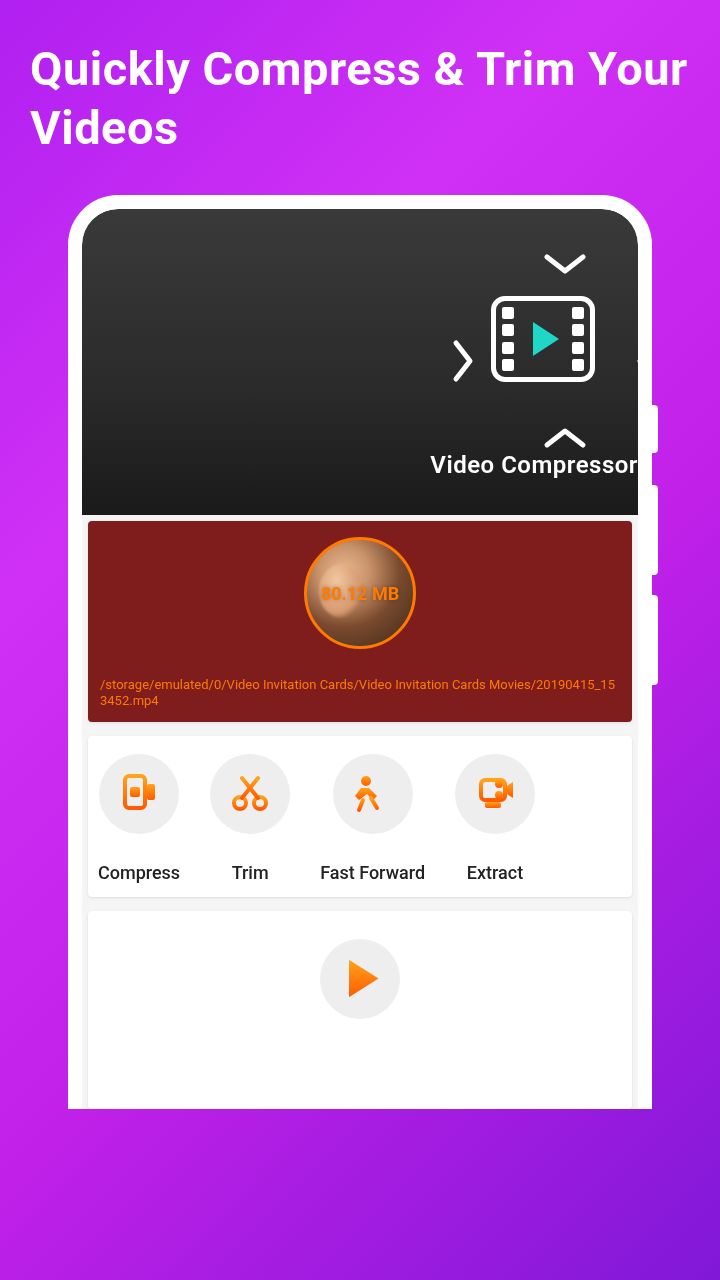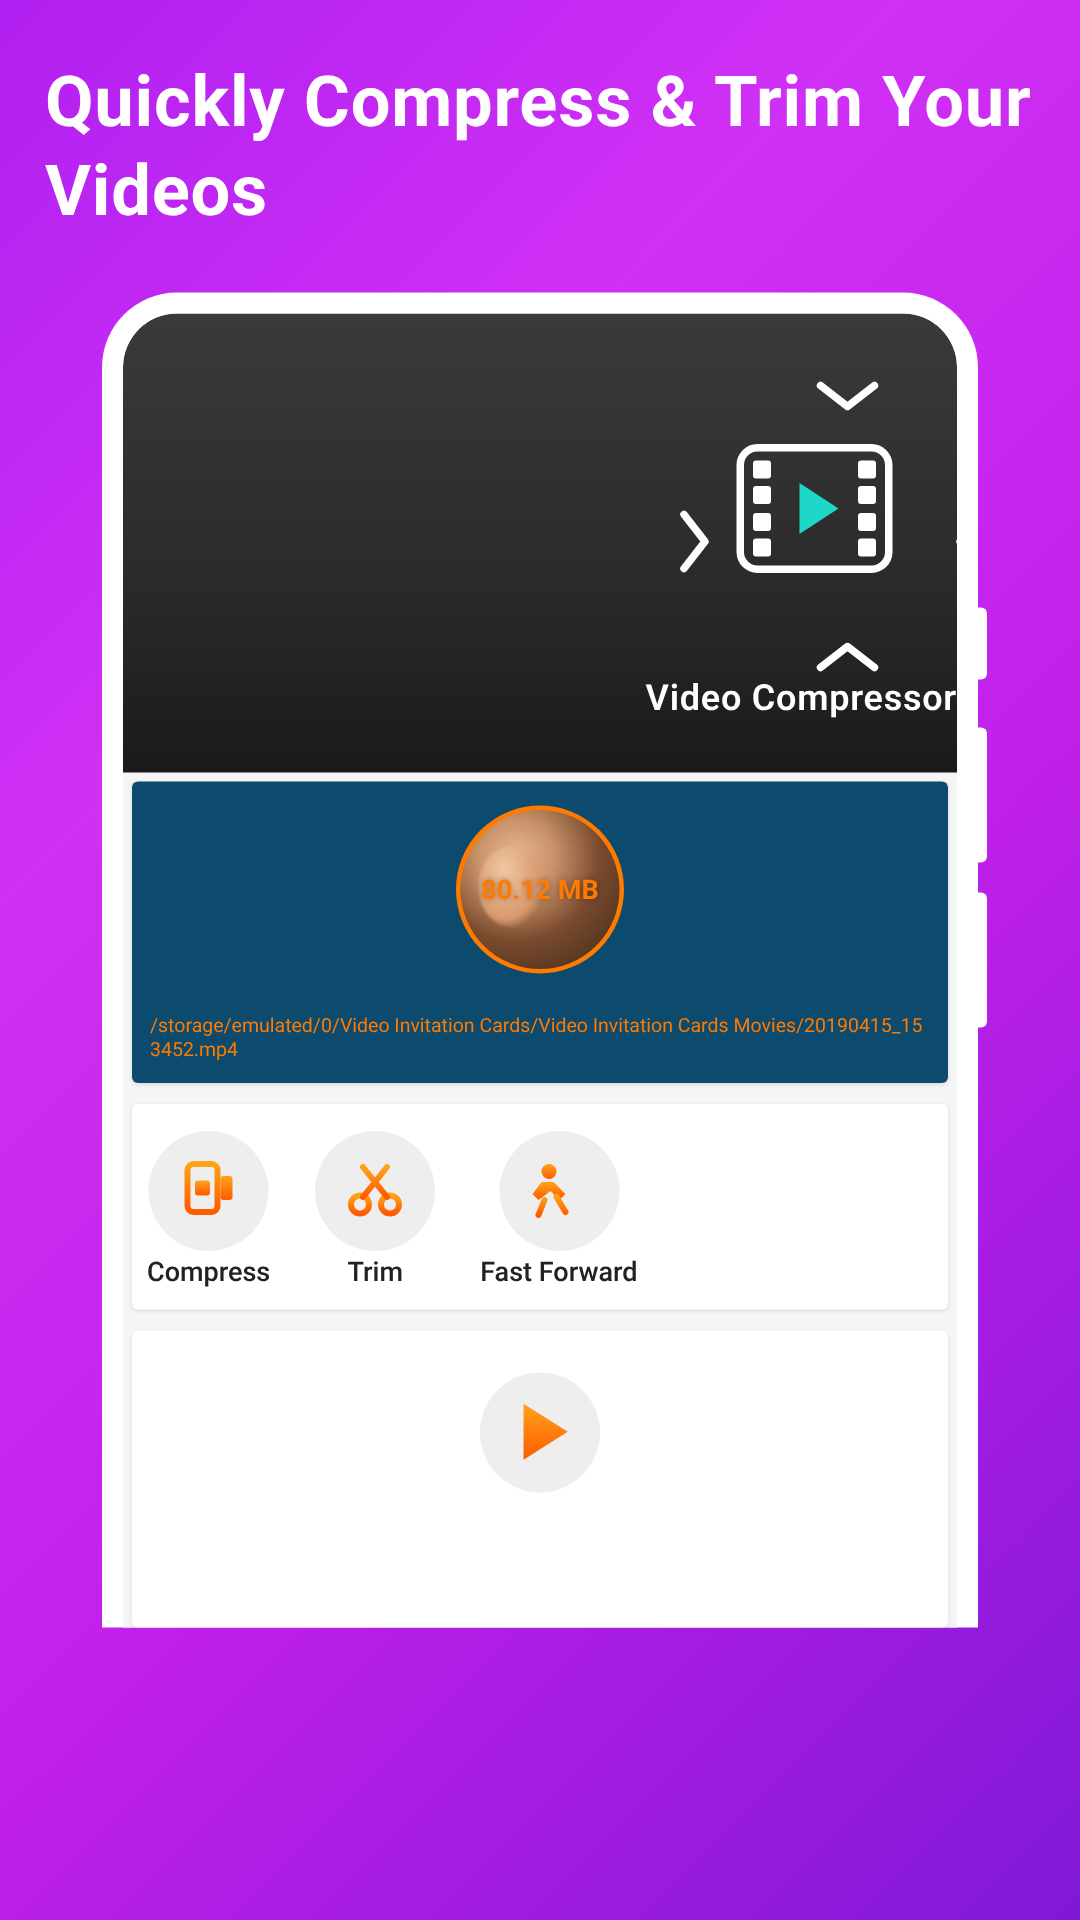--- a/index.html
+++ b/index.html
@@ -115,21 +115,21 @@
   }
   .chev svg { display: block; }
   .hero-title {
     color: #ffffff;
     font-size: 24px;
     font-weight: 600;
     margin-top: 22px;
     letter-spacing: 0.5px;
   }
   .video-card {
-    background: #0c4a6e;
+    background: #7f1d1d;
     margin: 6px 6px 0 6px;
     border-radius: 4px;
     box-shadow: 0 1px 3px rgba(0,0,0,0.1);
     padding: 16px 12px 12px;
     display: flex;
     flex-direction: column;
     align-items: center;
   }
   .thumb {
     width: 112px;
@@ -187,21 +187,21 @@
   .action .circle {
     width: 80px;
     height: 80px;
     border-radius: 50%;
     background: #eeeeee;
     display: flex;
     align-items: center;
     justify-content: center;
   }
   .action .label {
-    margin-top: 4px;
+    margin-top: 28px;
     font-size: 18px;
     color: #222;
     font-weight: 500;
   }
   .play-card {
     background: #ffffff;
     margin: 14px 6px 0 6px;
     border-radius: 4px;
     box-shadow: 0 1px 3px rgba(0,0,0,0.1);
     padding: 28px 0 90px;
@@ -347,20 +347,40 @@
               <path d="M14 30 L10 40 M22 28 L28 38" stroke="url(#g3)" stroke-width="4" stroke-linecap="round"></path>
               <line x1="30" y1="10" x2="40" y2="10" stroke="url(#g3)" stroke-width="3" stroke-linecap="round"></line>
               <line x1="32" y1="17" x2="44" y2="17" stroke="url(#g3)" stroke-width="3" stroke-linecap="round"></line>
               <line x1="34" y1="24" x2="42" y2="24" stroke="url(#g3)" stroke-width="3" stroke-linecap="round"></line>
             </svg>
           </span>
         </div>
         <div class="label">Fast Forward</div>
       </div>
 
+      <div class="action" style="margin-right:-30px;">
+        <div class="circle">
+          <span>
+            <svg width="44" height="44" viewBox="0 0 44 44">
+              <defs>
+                  <linearGradient id="g4" x1="0" y1="0" x2="0" y2="1">
+                    <stop offset="0" stop-color="#ffa31a"></stop>
+                    <stop offset="1" stop-color="#ff5a00"></stop>
+                  </linearGradient>
+                </defs>
+              <rect x="8" y="10" width="24" height="20" rx="4" fill="none" stroke="url(#g4)" stroke-width="4"></rect>
+              <circle cx="26" cy="14" r="4" fill="url(#g4)"></circle>
+              <circle cx="26" cy="25" r="4" fill="url(#g4)"></circle>
+              <rect x="12" y="32" width="16" height="6" rx="2" fill="url(#g4)"></rect>
+              <path d="M34 16 L40 12 L40 28 L34 24 Z" fill="url(#g4)"></path>
+            </svg>
+          </span>
+        </div>
+        <div class="label">Extract</div>
+      </div>
     </div>
 
     <div class="play-card">
       <div class="play-btn">
         <span>
           <div class="grad-tri"></div>
         </span>
       </div>
     </div>
 

